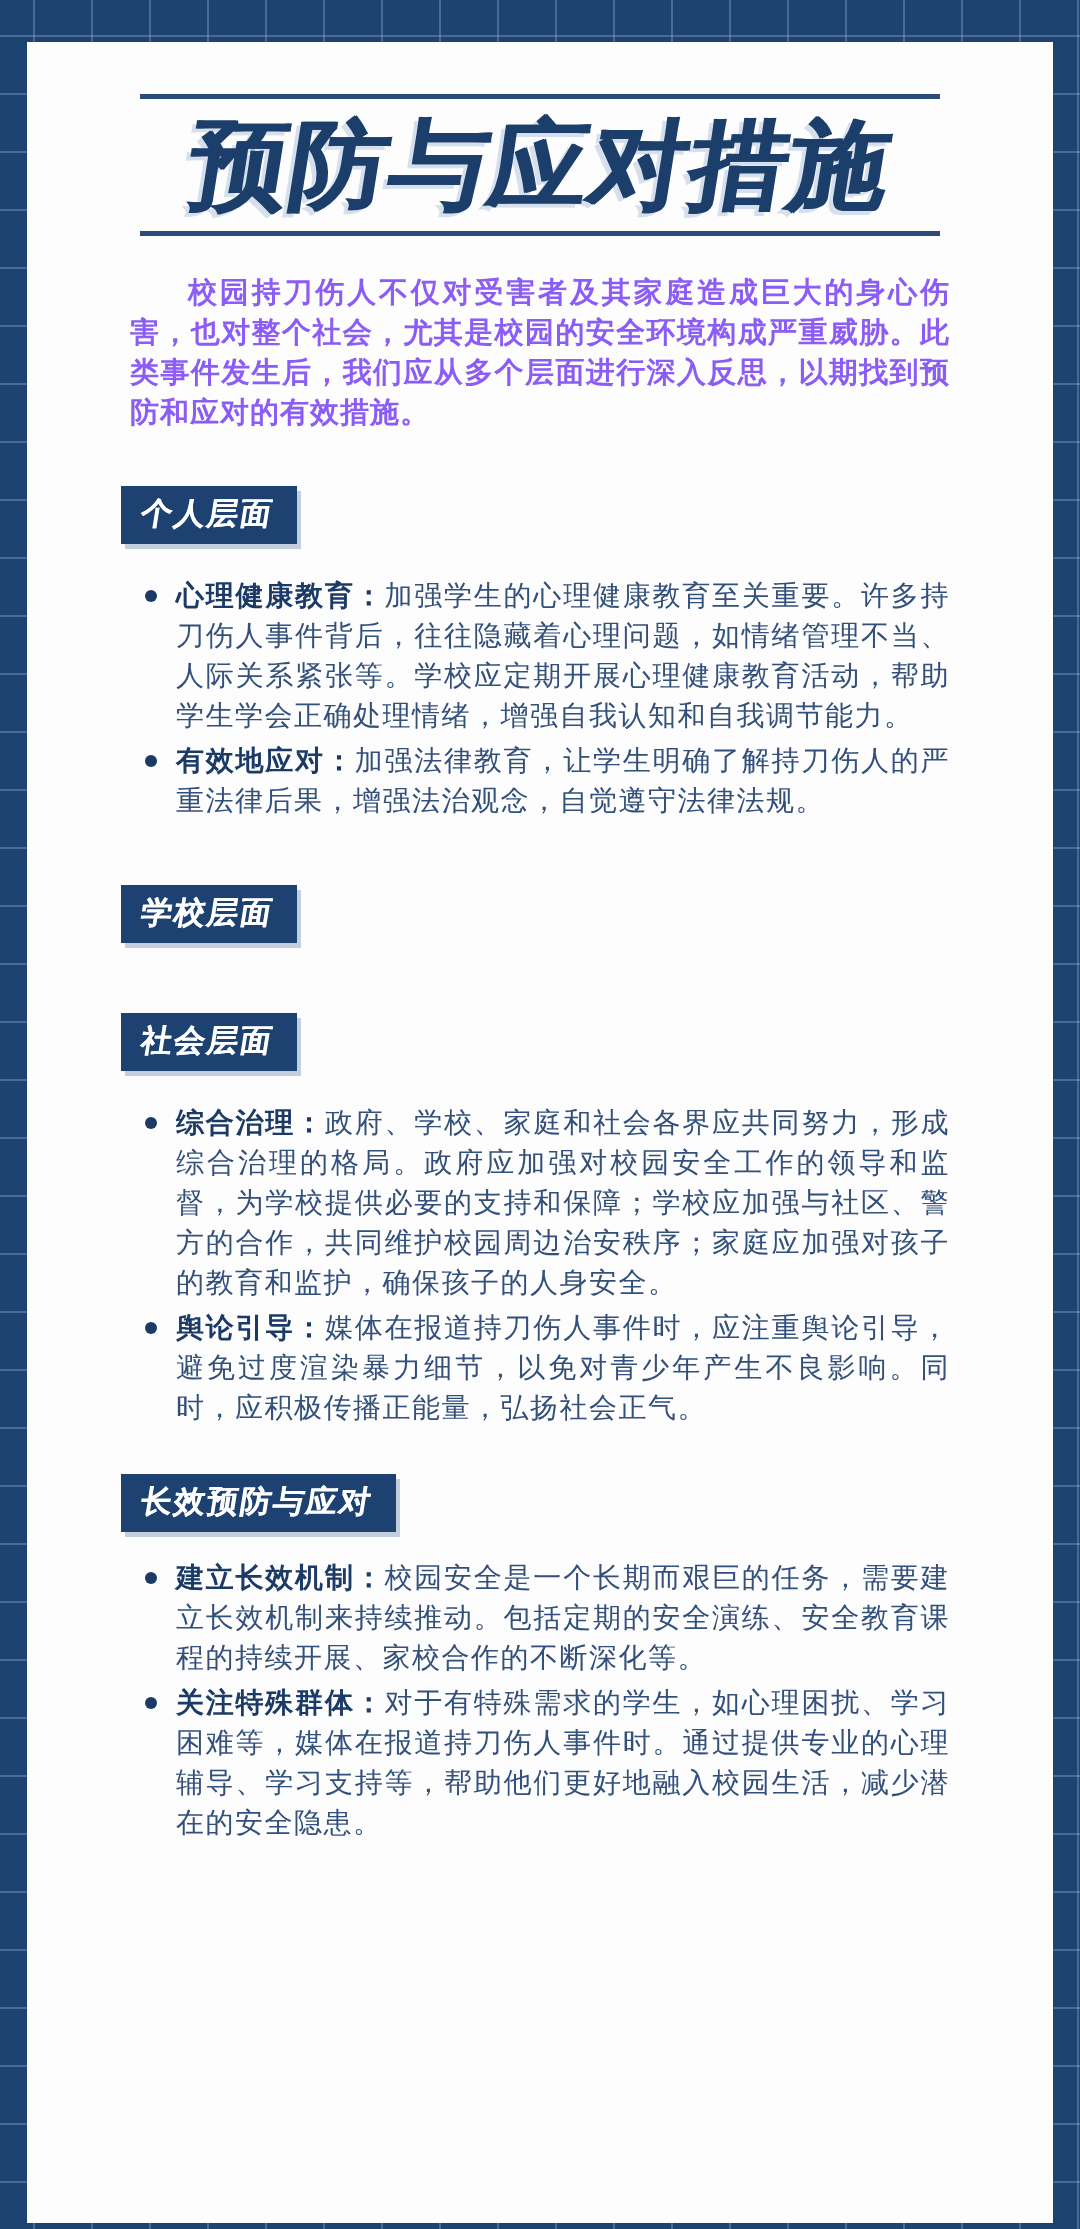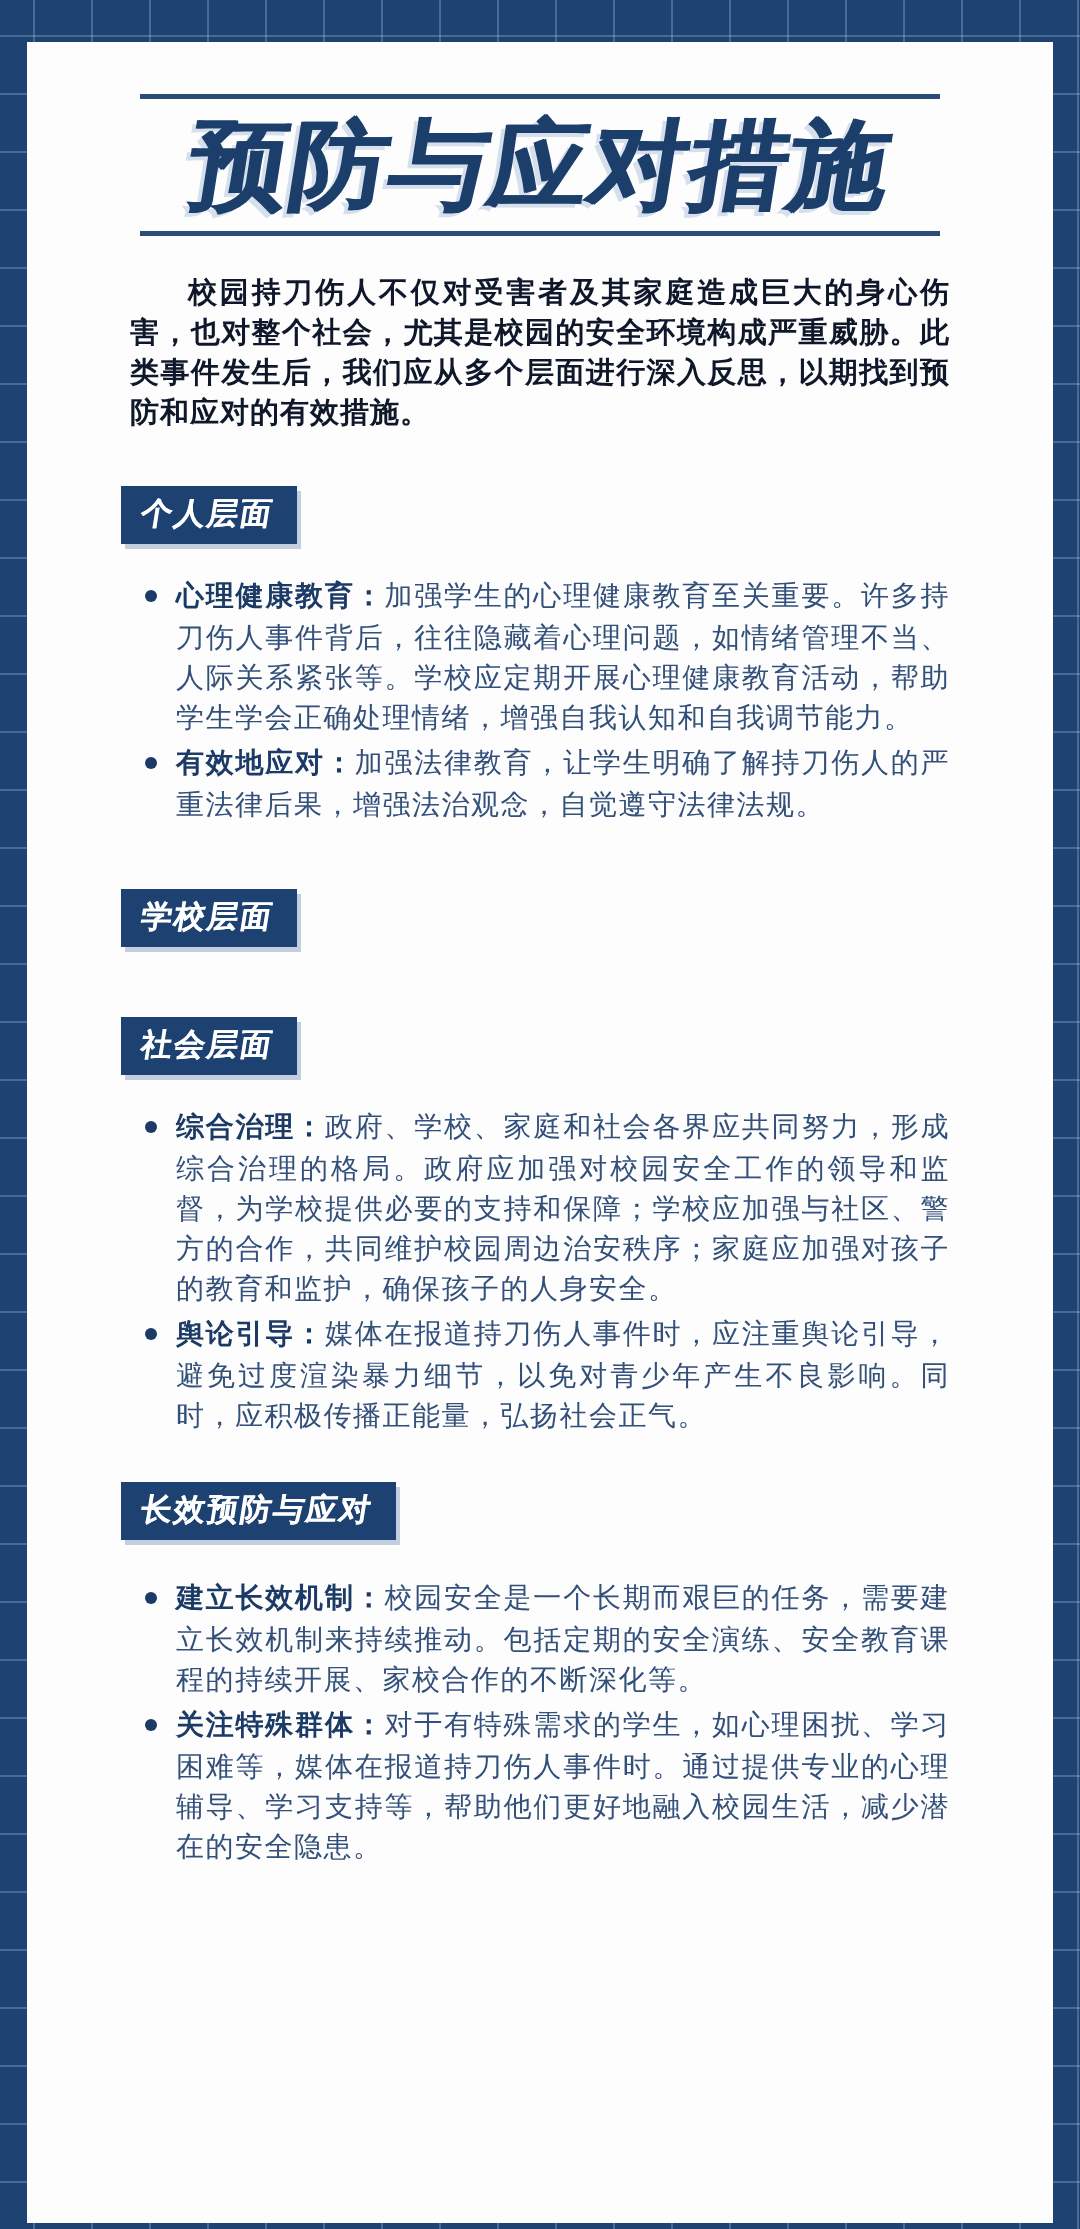--- a/index.html
+++ b/index.html
@@ -22,52 +22,52 @@
   .rule{height:5px;background:#2A4C76;width:800px;margin:0 auto;}
   h1.title{
     margin:6px 0;text-align:center;
     font-size:98px;line-height:120px;font-weight:700;
     color:#1C3E6B;letter-spacing:2px;
     transform:skewX(-9deg);
     text-shadow:2px 0 0 currentColor, -4px 4px 0 rgba(182,200,224,0.55);
     white-space:nowrap;
   }
   .intro{
-    margin:36px 0 0;color:#0f172a;font-weight:700;
+    margin:36px 0 0;color:#8b5cf6;font-weight:700;
     font-size:29px;line-height:40px;letter-spacing:1px;
     text-align:justify;text-indent:2em;
   }
   section{margin-top:62px;}
   section.s1{margin-top:54px;}
   section.s2{margin-top:64px;}
   section.s3{margin-top:70px;}
   section.s4{margin-top:46px;}
   .badge{
     display:inline-block;margin-left:-9px;
     background:#1D4271;color:#FFFFFF;
     padding:7px 24px 9px 20px;
     box-shadow:4px 5px 0 #C3CFDF;
   }
   .badge-text{
     display:inline-block;font-size:31px;font-weight:700;
     letter-spacing:2px;transform:skewX(-9deg);
     text-shadow:0.5px 0 0 currentColor;
   }
   ul.points{list-style:none;margin:32px 0 0;padding:0;}
-  section.s4 ul.points{margin-top:38px;}
+  section.s4 ul.points{margin-top:26px;}
   li.point{
     position:relative;padding-left:46px;margin:0 0 5px;
     font-size:28px;line-height:40px;letter-spacing:1.5px;
     color:#33507B;text-align:justify;
   }
   li.point::before{
     content:'';position:absolute;left:15px;top:14px;
     width:12px;height:12px;border-radius:50%;background:#1B3A66;
   }
-  li.point b{color:#1B3A66;font-weight:700;font-family:Liberation Mono, monospace;}
+  li.point b{color:#1B3A66;font-weight:700;}
 </style>
 </head>
 <body>
 
 <div class="card">
 
   <div class="title-block">
     <div class="rule"></div>
     <h1 class="title">预防与应对措施</h1>
     <div class="rule"></div>

